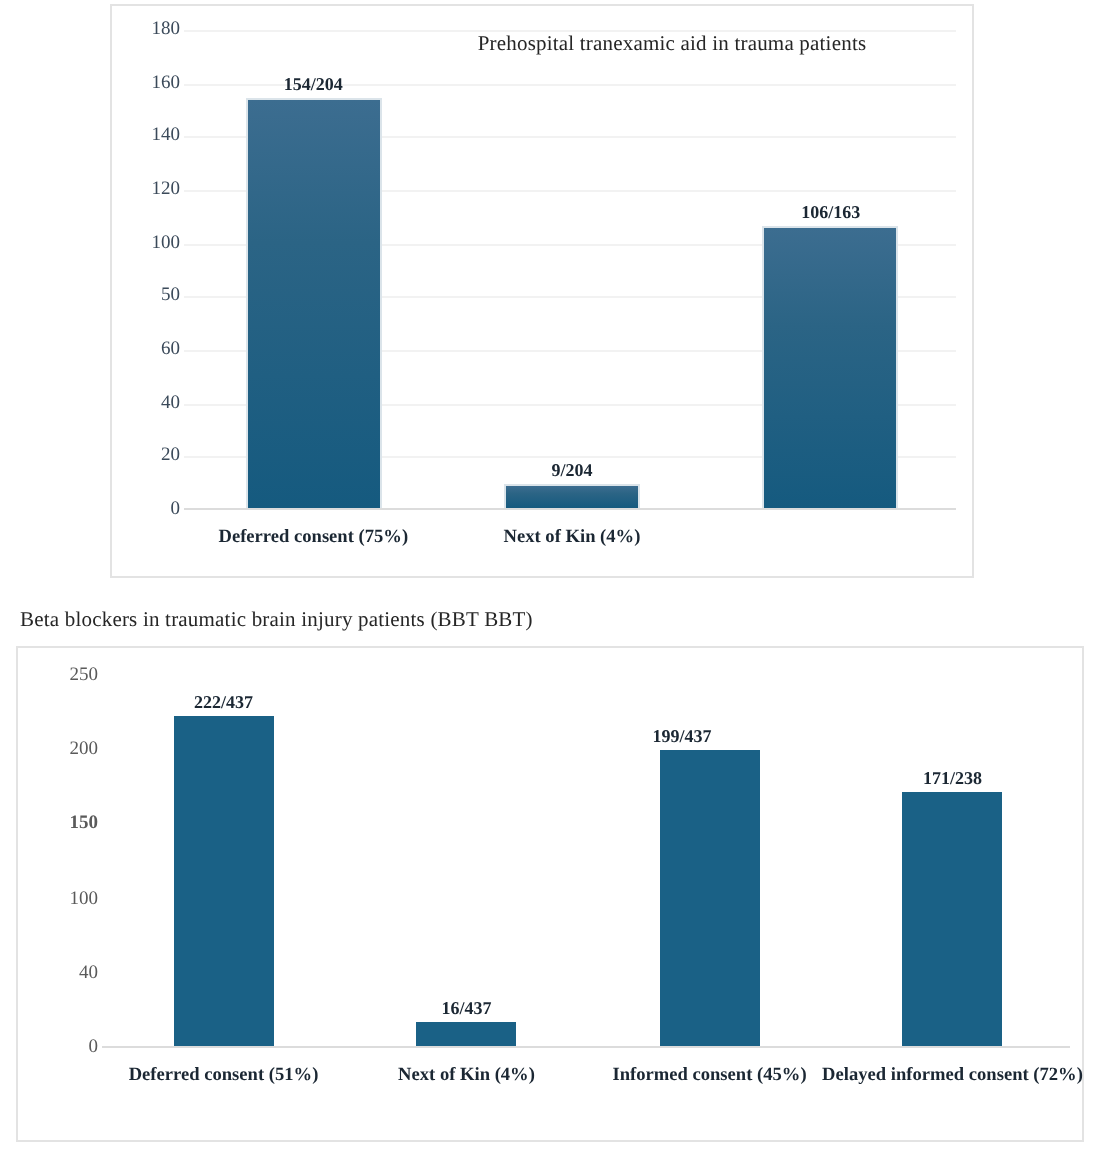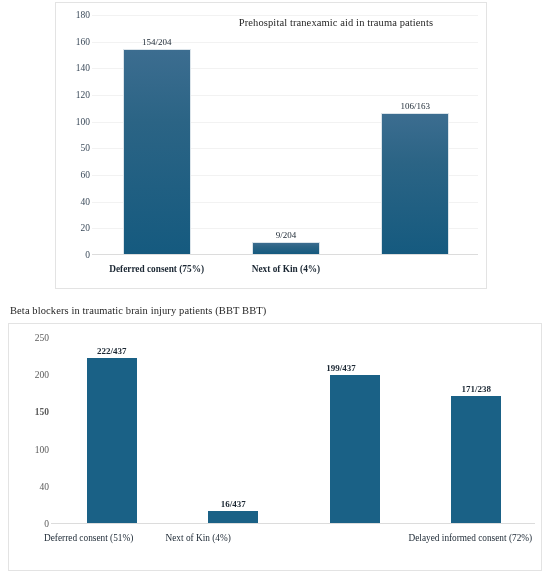--- a/index.html
+++ b/index.html
@@ -80,21 +80,21 @@
     bottom: 1px;
     background: linear-gradient(to bottom, #3c6d90 0%, #2b6485 35%, #155a7f 100%);
     border: 1px solid #dbe4ea;
     border-bottom: none;
     box-sizing: border-box;
   }
   .c1-bar-label {
     position: absolute;
     text-align: left;
     font-size: 9px;
-    font-weight: normal;
+    font-weight: bold;
     color: #1b2733;
     transform: translate(-50%, -100%);
     white-space: nowrap;
   }
   .c1-cat-label {
     position: absolute;
     text-align: center;
     font-size: 9.3px;
     font-weight: bold;
     color: #1b2733;
@@ -161,23 +161,23 @@
     position: absolute;
     text-align: center;
     font-size: 9px;
     font-weight: bold;
     color: #1b2733;
     transform: translate(-50%, -100%);
     white-space: nowrap;
   }
   .c2-cat-label {
     position: absolute;
-    text-align: left;
+    text-align: center;
     font-size: 9.3px;
-    font-weight: normal;
+    font-weight: bold;
     color: #1b2733;
     transform: translateX(-50%);
     line-height: 1.25;
   }
 </style>
 </head>
 <body>
 
 <div id="chart1-panel">
 
@@ -236,14 +236,15 @@
       <div class="c2-bar-label" style="left: 60.75px; top: 17.832px;">222/437</div>
       <div class="c2-bar" style="left: 157.25px; width: 50px; height: 11.904px;"></div>
       <div class="c2-bar-label" style="left: 182.25px; top: 171.096px;">16/437</div>
       <div class="c2-bar" style="left: 278.75px; width: 50px; height: 148.056px;"></div>
       <div class="c2-bar-label" style="left: 290px; top: 34.944px;">199/437</div>
       <div class="c2-bar" style="left: 400.25px; width: 50px; height: 127.224px;"></div>
       <div class="c2-bar-label" style="left: 425.25px; top: 55.776px;">171/238</div>
     </div>
 <div class="c2-cat-label" style="left: 102.75px; top: 209px; width: 135.5px;">Deferred consent (51%)</div>
     <div class="c2-cat-label" style="left: 224.25px; top: 209px; width: 135.5px;">Next of Kin (4%)</div>
+    <div class="c2-cat-label" style="left: 345.75px; top: 209px; width: 135.5px;">Informed consent (45%)</div>
     <div class="c2-cat-label" style="left: 467.25px; top: 209px; width: 135.5px;">Delayed informed consent (72%)</div>
   </div>
 
 </body></html>

